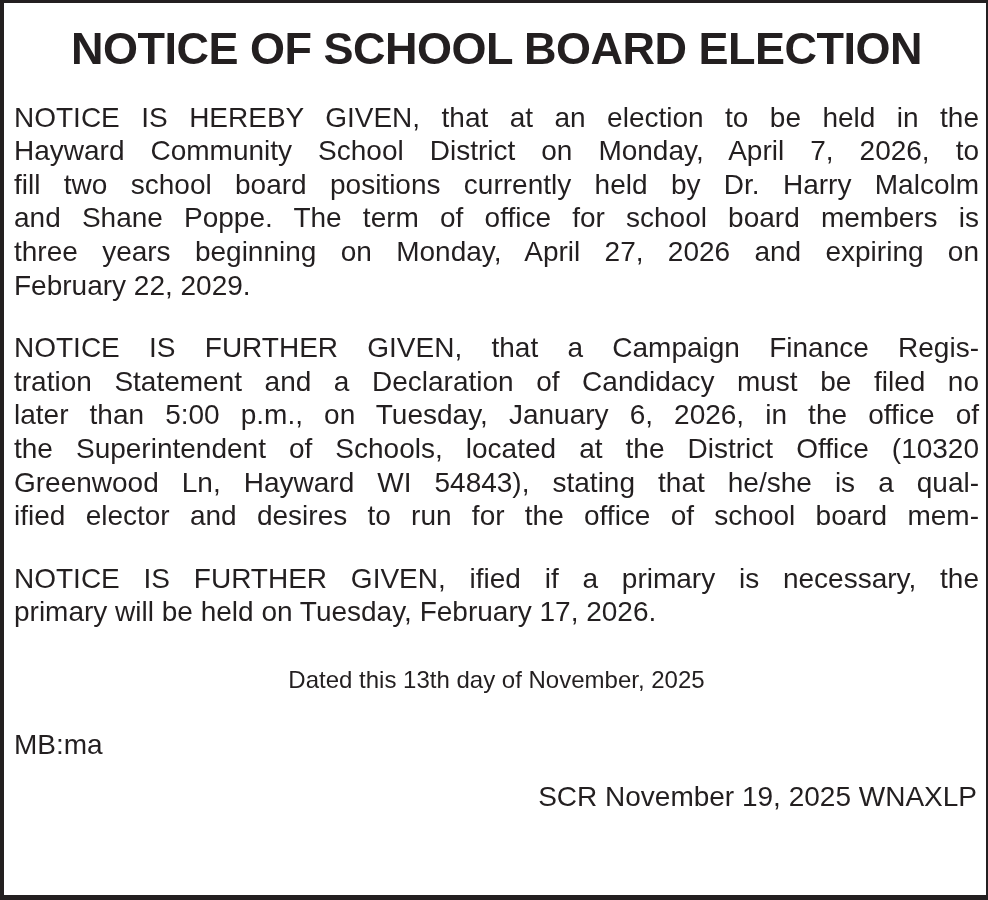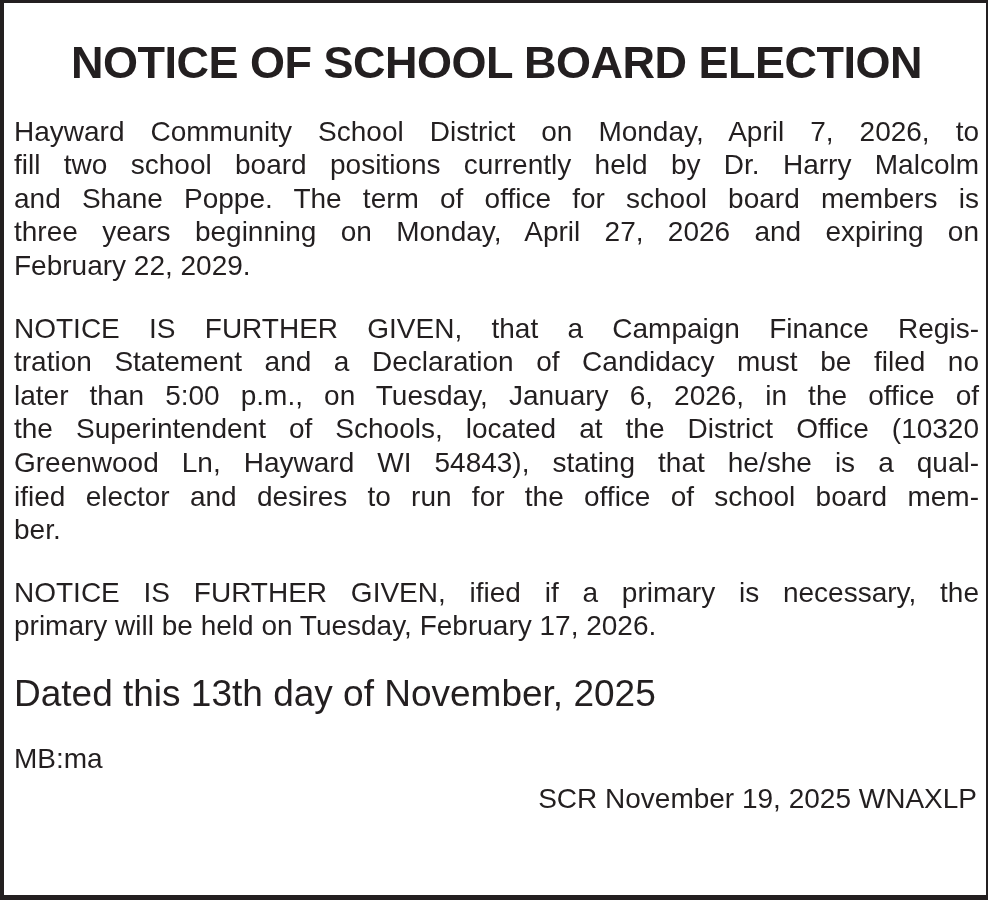--- a/index.html
+++ b/index.html
@@ -9,21 +9,21 @@
   }
   .notice-box {
     position: relative;
     width: 988px;
     height: 900px;
     box-sizing: border-box;
     background: #ffffff;
     border-style: solid;
     border-color: #231f20;
     border-width: 3px 2px 5px 4px; 
-    padding: 24px 7px 0 10px;
+    padding: 10px 7px 0 10px;
     font-family: "Liberation Sans", "DejaVu Sans", sans-serif;
     color: #231f20;
     overflow: hidden;
   }
   .notice-title {
     margin: 12px 0 27px 0;
     font-size: 45px;
     line-height: 1.08;
     font-weight: bold;
     text-align: center;
@@ -39,60 +39,60 @@
   }
   .line {
     text-align: justify;
     text-align-last: justify;
     white-space: normal;
   }
   .line.last {
     text-align-last: left;
   }
   .dated-line {
-    font-size: 37px;
+    font-size: 24px;
     line-height: 33.6px;
     margin: 34px 0 31px 0;
-    text-align: left;
+    text-align: center;
   }
   .initials-line {
     font-size: 28px;
     line-height: 33.6px;
-    margin: 0 0 7px 0;
+    margin: 0 0 19px 0;
     text-align: left;
   }
   .publication-line {
     font-size: 28px;
     line-height: 33.6px;
     text-align: right;
     padding-right: 2px;
   }
 </style>
 </head>
 <body>
 
 <div class="notice-box">
   <h1 class="notice-title">NOTICE OF SCHOOL BOARD ELECTION</h1>
 
   <div class="notice-body">
       <div class="paragraph">
+        <div class="line">NOTICE IS HEREBY GIVEN, that at an election to be held in the</div>
         <div class="line">Hayward Community School District on Monday, April 7, 2026, to</div>
         <div class="line">fill two school board positions currently held by Dr. Harry Malcolm</div>
         <div class="line">and Shane Poppe. The term of office for school board members is</div>
         <div class="line">three years beginning on Monday, April 27, 2026 and expiring on</div>
         <div class="line last">February 22, 2029.</div>
       </div>
       <div class="paragraph">
         <div class="line">NOTICE IS FURTHER GIVEN, that a Campaign Finance Regis-</div>
         <div class="line">tration Statement and a Declaration of Candidacy must be filed no</div>
         <div class="line">later than 5:00 p.m., on Tuesday, January 6, 2026, in the office of</div>
         <div class="line">the Superintendent of Schools, located at the District Office (10320</div>
         <div class="line">Greenwood Ln, Hayward WI 54843), stating that he/she is a qual-</div>
         <div class="line">ified elector and desires to run for the office of school board mem-</div>
-        <div class="line last">ber.</div>
       </div>
       <div class="paragraph">
         <div class="line">NOTICE IS FURTHER GIVEN, ified if a primary is necessary, the</div>
         <div class="line last">primary will be held on Tuesday, February 17, 2026.</div>
       </div>
     </div>
 
   <div class="dated-line">Dated this 13th day of November, 2025</div>
 
   <div class="initials-line">MB:ma</div>

